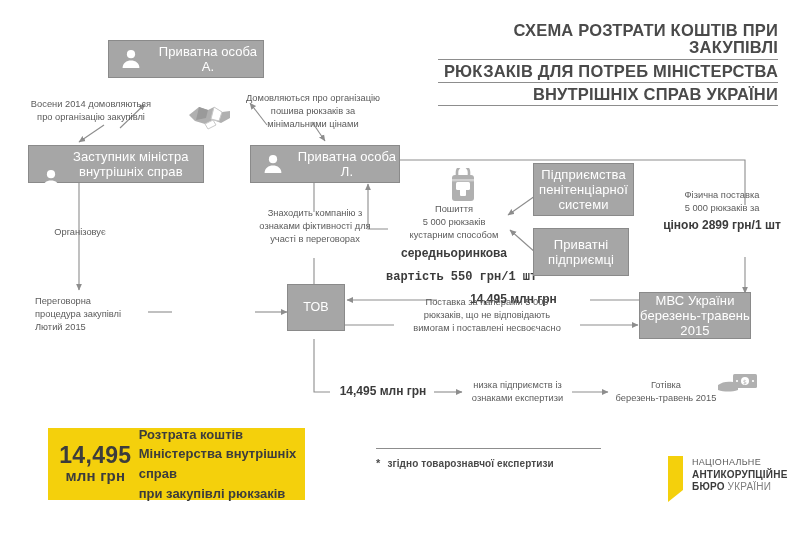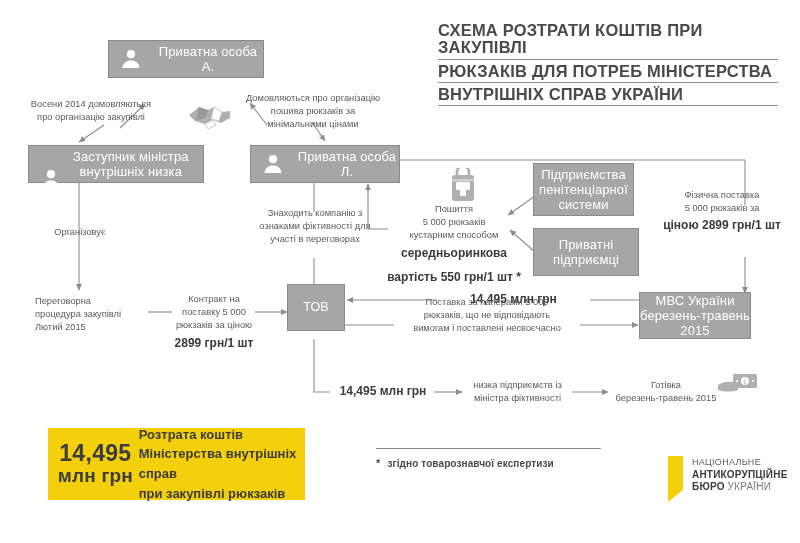--- a/index.html
+++ b/index.html
@@ -58,21 +58,21 @@
     font-weight: bold;
     margin-top: 2px;
     white-space: nowrap;
   }
 
   
   #title {
     position: absolute;
     right: 22px; top: 22px;
     width: 340px;
-    text-align: left;
+    text-align: right;
     z-index: 4;
   }
   #title .tl {
     display: block;
     font-size: 16.5px;
     font-weight: bold;
     color: #4a4a4a;
     letter-spacing: .2px;
     line-height: 1.05;
     padding-bottom: 2px;
@@ -93,21 +93,21 @@
   }
   #summary .amount {
     width: 108px;
     text-align: center;
     color: #3c3c3c;
     font-weight: bold;
     line-height: 1.08;
     padding-left: 4px;
   }
   #summary .amount .num { display:block; font-size: 23px; letter-spacing:.3px; }
-  #summary .amount .unit { display:block; font-size: 19px; letter-spacing:.2px; }
+  #summary .amount .unit { display:block; font-size: 15px; letter-spacing:.2px; }
   #summary .desc {
     color: #3c3c3c;
     font-size: 13px;
     font-weight: bold;
     line-height: 1.52;
   }
   #summary .desc span { display:block; }
 
   
   #footnote {
@@ -211,40 +211,40 @@
   </div>
 
   <div class="gbox with-avatar" style="left:28px; top:145px; width:176px; height:38px; white-space:pre-line;">
     <span class="avatar">
       <svg viewBox="0 0 24 24" width="24" height="24">
           <circle cx="12" cy="7.2" r="4.1" fill="#fff"></circle>
           <path d="M3.6 21c0-5 3.9-7.6 8.4-7.6S20.4 16 20.4 21z" fill="#fff"></path>
         </svg>
     </span>
     <span>Заступник міністра
-внутрішніх низка</span>
+внутрішніх справ</span>
   </div>
 
   <div class="gbox with-avatar" style="left:250px; top:145px; width:150px; height:38px;">
     <span class="avatar">
       <svg viewBox="0 0 24 24" width="24" height="24">
           <circle cx="12" cy="7.2" r="4.1" fill="#fff"></circle>
           <path d="M3.6 21c0-5 3.9-7.6 8.4-7.6S20.4 16 20.4 21z" fill="#fff"></path>
         </svg>
     </span>
     <span>Приватна особа Л.</span>
   </div>
 
   <div class="gbox" style="left:533px; top:163px; width:101px; height:53px; white-space:pre-line;">
     <span>Підприємства
 пенітенціарної
 системи</span>
   </div>
 
-  <div class="gbox" style="left:533px; top:228px; width:106px; height:48px; white-space:pre-line;">
+  <div class="gbox" style="left:533px; top:228px; width:96px; height:48px; white-space:pre-line;">
     <span>Приватні
 підприємці</span>
   </div>
 
   <div class="gbox" style="left:287px; top:284px; width:58px; height:47px; font-size:12.5px;">
     <span>ТОВ</span>
   </div>
 
   <div class="gbox" style="left:639px; top:292px; width:112px; height:47px; white-space:pre-line;">
     <span>МВС України
@@ -292,51 +292,45 @@
   <div class="note" style="left:35px; top:226px; width:90px;">Організовує</div>
 
   <div class="note left" style="left:35px; top:295px; width:115px; white-space:pre-line;">Переговорна
 процедура закупівлі
 Лютий 2015</div>
 
   <div class="note" style="left:251px; top:207px; width:128px; white-space:pre-line;">Знаходить компанію з
 ознаками  фіктивності для
 участі в переговорах</div>
 
-  <div class="note" style="left:172px; top:293px; width:84px;">
-    <span style="white-space:pre-line;">Контракт на
-поставку 5 000
-рюкзаків за ціною</span>
-    <span class="bigline">2899 грн/1 шт</span>
-  </div>
 
   <div class="note" style="left:386px; top:203px; width:136px;">
     <span style="white-space:pre-line;">Пошиття
 5 000 рюкзаків
 кустарним способом</span>
     <span class="bigline">середньоринкова</span>
-    <span class="bigline" style="margin-top:7px;">вартість 550 грн/1 шт *</span>
+    <span class="bigline" style="margin-top:7px;font-family:Liberation Mono, monospace;">вартість 550 грн/1 шт *</span>
   </div>
 
   <div class="note" style="left:652px; top:189px; width:140px;">
     <span style="white-space:pre-line;">Фізична поставка
 5 000 рюкзаків за</span>
     <span class="bigline">ціною 2899 грн/1 шт</span>
   </div>
 
   <div class="note strong" style="left:437px; top:292px; width:153px;">14,495 млн грн</div>
 
   <div class="note" style="left:394px; top:296px; width:186px; white-space:pre-line;">Поставка за паперами 5 000
 рюкзаків, що не відповідають
 вимогам і поставлені несвоєчасно</div>
 
   <div class="note strong" style="left:331px; top:384px; width:104px;">14,495 млн грн</div>
 
   <div class="note" style="left:462px; top:379px; width:111px; white-space:pre-line;">низка підприємств із
-міністра фіктивності</div>
+ознаками експертизи</div>
 
   <div class="note" style="left:601px; top:379px; width:130px; white-space:pre-line;">Готівка
 березень-травень 2015</div>
 
   <div id="summary">
     <div class="amount">
       <span class="num">14,495</span>
       <span class="unit">млн грн</span>
     </div>
     <div class="desc">

